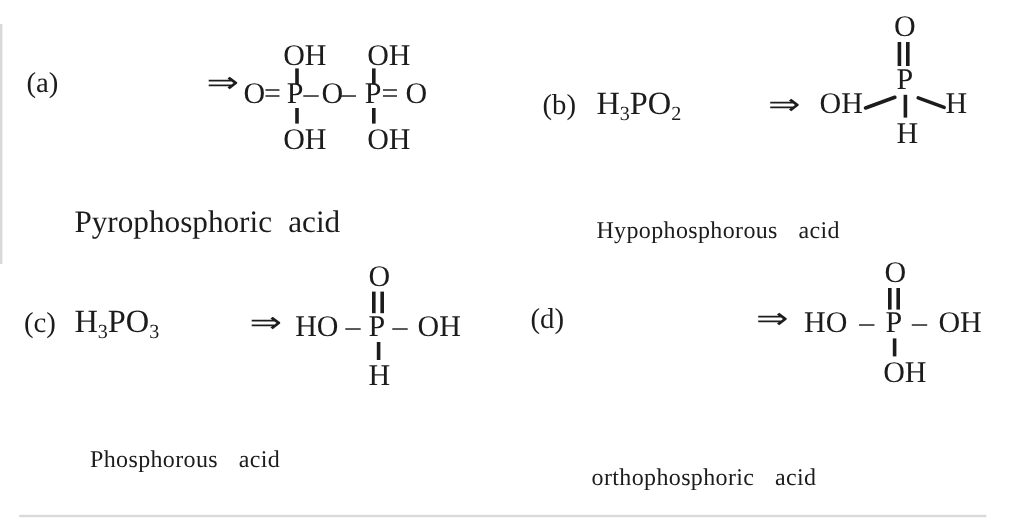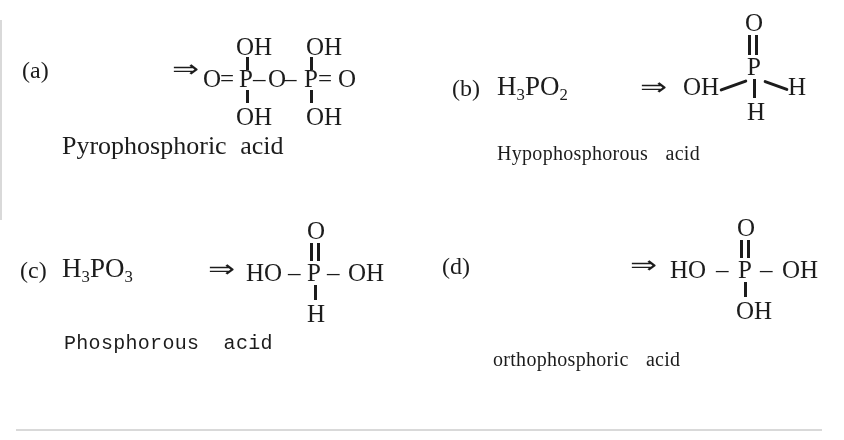--- a/index.html
+++ b/index.html
@@ -3,21 +3,21 @@
 <meta charset="utf-8">
 <style>
   html,body{margin:0;padding:0;background:#fff;}
   .canvas{position:relative;width:844px;height:440px;background:#ffffff;color:#1c1c1c;
           font-family:"Liberation Serif", serif;overflow:hidden;}
   .idx{position:absolute;font-size:24px;line-height:1;white-space:nowrap;}
   .formula{position:absolute;font-size:27px;line-height:1;white-space:nowrap;}
   .formula sub{font-size:0.62em;line-height:0;vertical-align:-0.28em;}
   .arrow{position:absolute;font-family:"DejaVu Sans", sans-serif;font-size:24px;line-height:1;
          display:inline-block;transform:scaleX(1.35);transform-origin:left center;white-space:nowrap;}
-  .acid{position:absolute;line-height:1;white-space:nowrap;}
+  .acid{position:absolute;line-height:1;white-space:nowrap;margin-top:39px;}
   .acid-a{font-size:26px;word-spacing:7px;}
   .acid-b,.acid-c,.acid-d{font-size:20px;word-spacing:12px;letter-spacing:0.3px;}
   .struct{position:absolute;}
   .atom{position:absolute;font-size:25px;line-height:1;white-space:nowrap;}
   .bv{position:absolute;width:3px;background:#1c1c1c;}   
   .bd{position:absolute;height:3px;background:#1c1c1c;border-radius:1.5px;} 
   .edge{position:absolute;background:#d9d9d9;}
 </style>
 </head>
 <body>
@@ -78,21 +78,21 @@
     <div class="bv" style="left:71px;top:27px;height:18px;"></div>
     <span class="atom" style="left:0px;top:44px;">HO</span>
     <span class="atom" style="left:42px;top:44px;">–</span>
     <span class="atom" style="left:61px;top:44px;">P</span>
     <span class="atom" style="left:81px;top:44px;">–</span>
     <span class="atom" style="left:102px;top:44px;">OH</span>
     <div class="bv" style="left:68px;top:69px;height:15px;"></div>
     <span class="atom" style="left:61px;top:85px;">H</span>
   </div>
 
-  <span class="acid acid-c" style="left:64px;top:334px;font-family:Liberation Mono, monospace;">Phosphorous acid</span>
+  <span class="acid acid-c" style="left:75px;top:334px;">Phosphorous acid</span>
 
   <span class="idx" style="left:442px;top:254px;">(d)</span>
   <span class="arrow" style="left:630px;top:253px;">⇒</span>
 
   <div class="struct" style="left:670px;top:212px;width:165px;height:118px;">
     <span class="atom" style="left:67px;top:3px;">O</span>
     <div class="bv" style="left:70px;top:28px;height:18px;"></div>
     <div class="bv" style="left:77px;top:28px;height:18px;"></div>
     <span class="atom" style="left:0px;top:45px;">HO</span>
     <span class="atom" style="left:46px;top:45px;">–</span>

